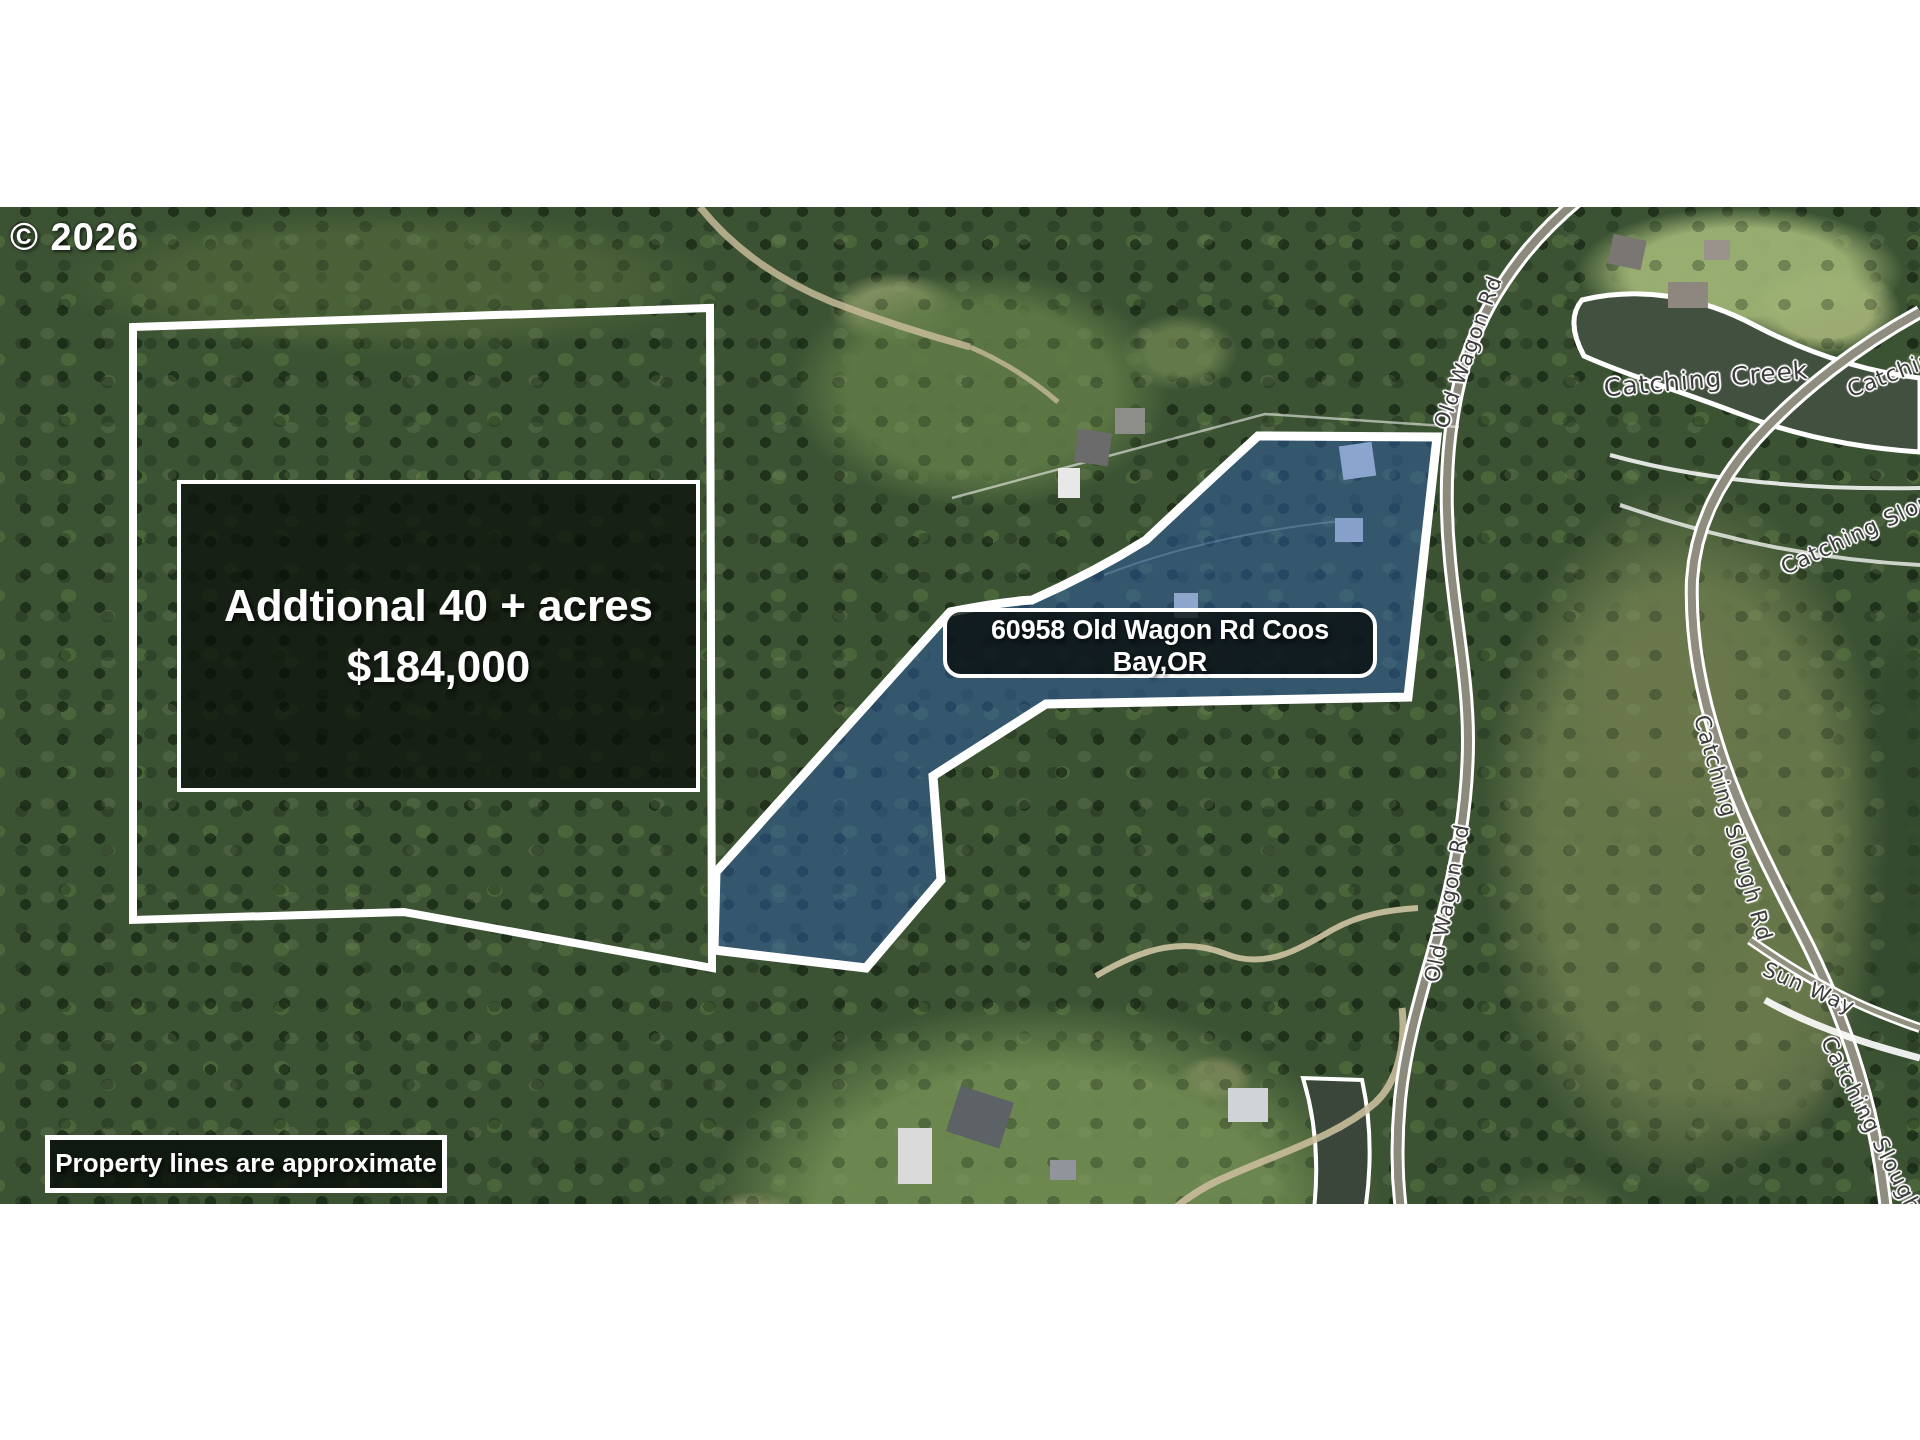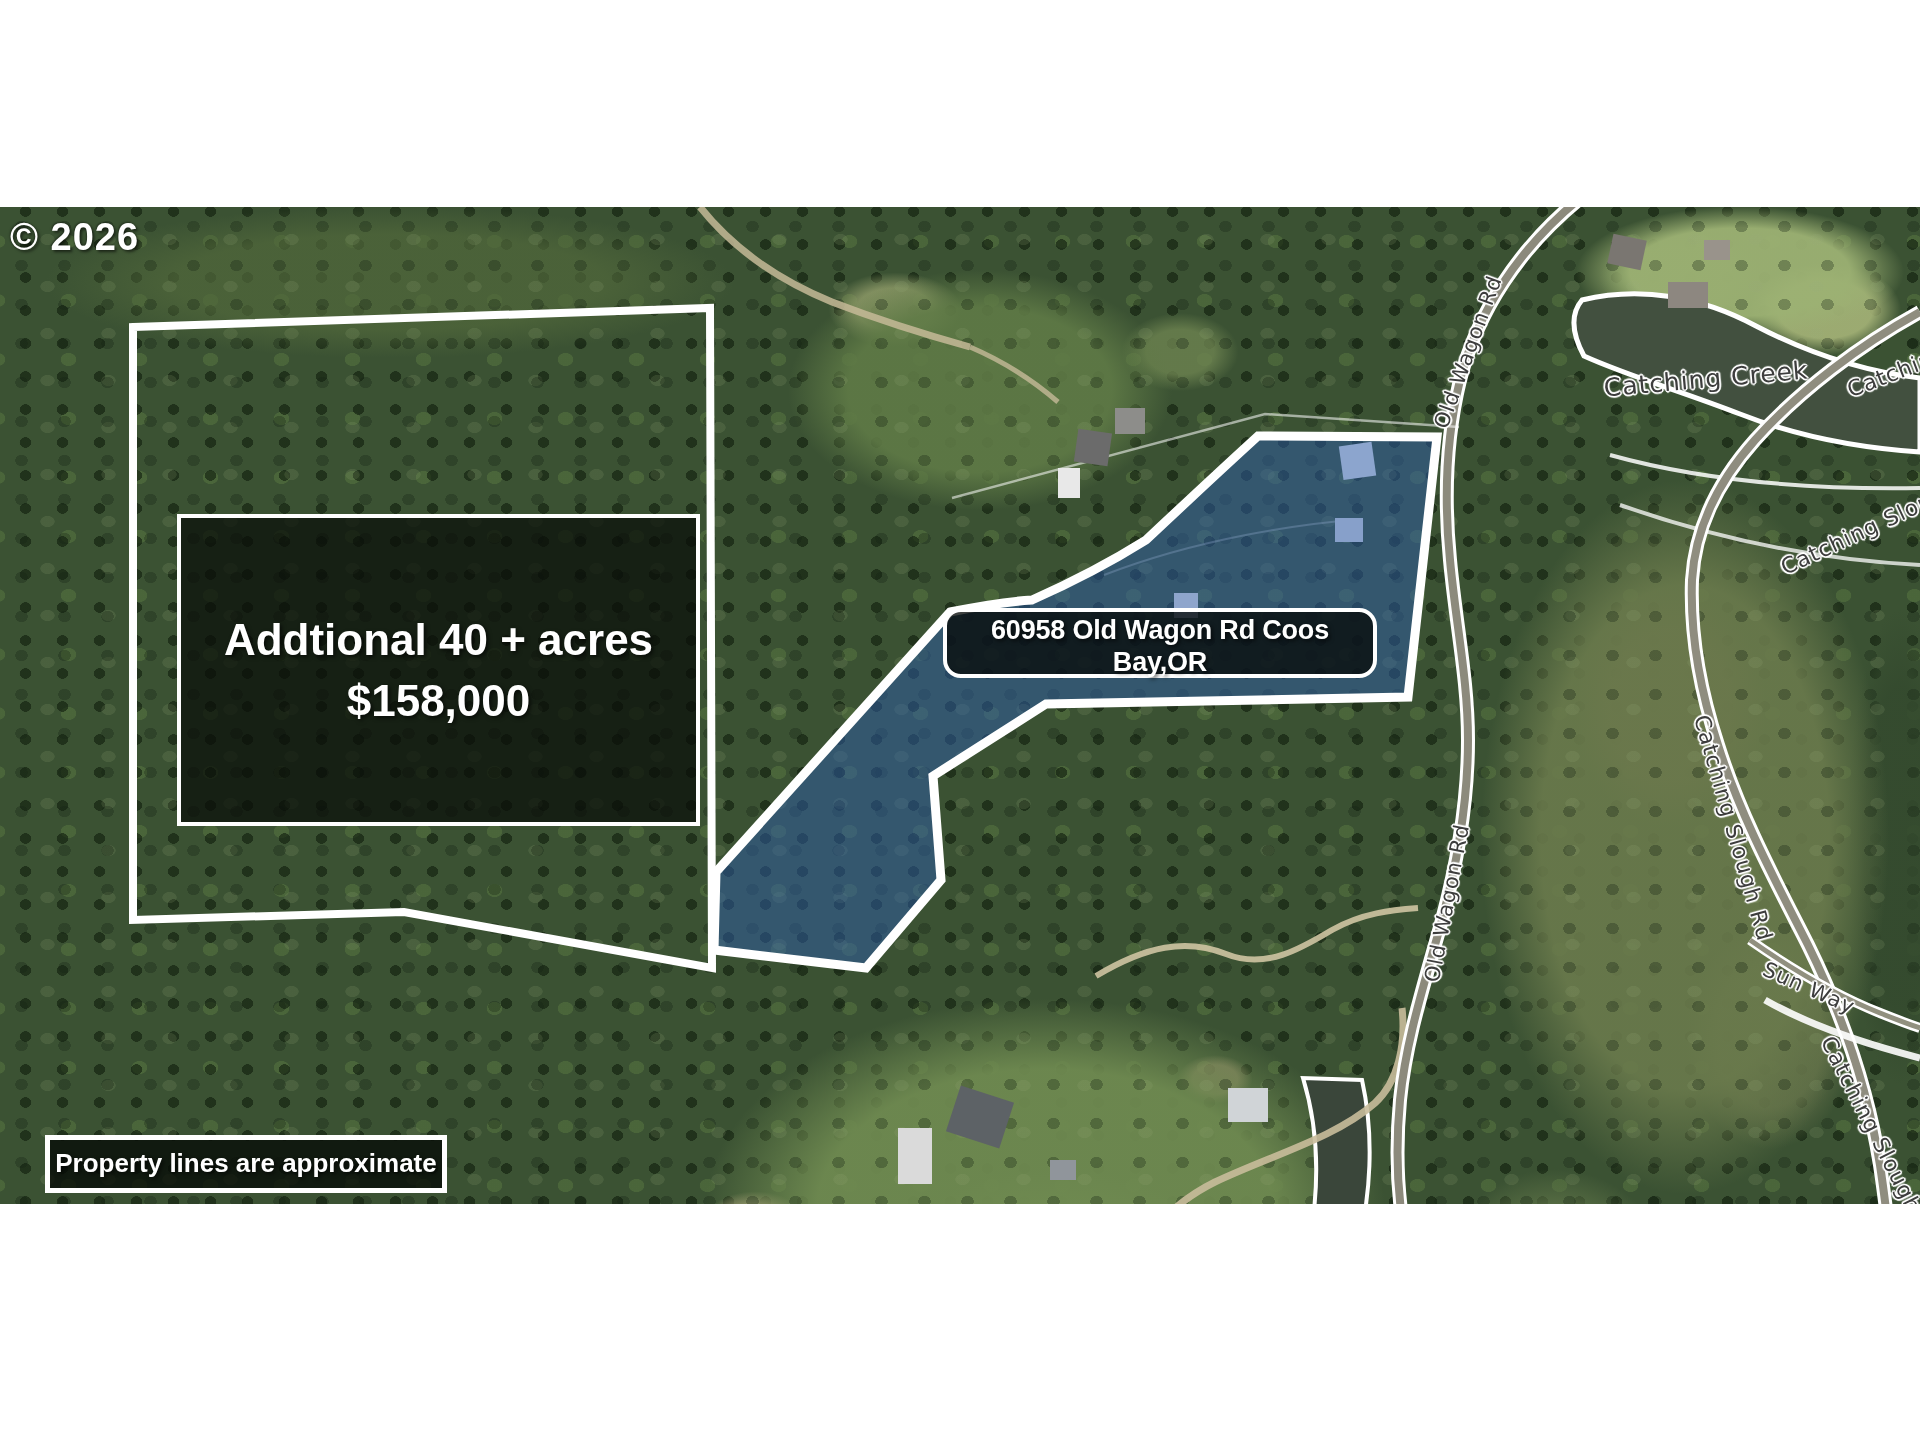--- a/index.html
+++ b/index.html
@@ -60,21 +60,21 @@
 
   
   .ov{position:absolute;z-index:4;}
   #copyright{left:10px;top:216px;font-size:38px;font-weight:bold;color:#ffffff;letter-spacing:1px;
     text-shadow:2px 2px 3px rgba(0,0,0,.55), -1px -1px 2px rgba(0,0,0,.35);}
 
   .infobox{box-sizing:border-box;background:rgba(8,12,8,.72);border:4px solid #ffffff;
     color:#ffffff;font-weight:bold;text-align:center;
     text-shadow:2px 2px 4px rgba(0,0,0,.65);}
   #infoBox{left:177px;top:480px;width:523px;height:312px;display:flex;flex-direction:column;
-    justify-content:center;font-size:44px;line-height:61px;margin-top:34px;}
+    justify-content:center;font-size:44px;line-height:61px;}
   #addrBox{left:943px;top:608px;width:434px;height:70px;background:rgba(8,12,10,.78);
     font-size:27px;line-height:32px;padding-top:2px;letter-spacing:-0.2px;border-radius:18px;}
   #discBox{left:45px;top:1135px;width:402px;height:58px;background:rgba(8,12,8,.80);
     border-width:5px;font-size:26px;line-height:46px;}
 
   
   .rl{position:absolute;z-index:4;font-family:"DejaVu Sans",sans-serif;color:#3d3d3d;
     font-size:21px;letter-spacing:1px;white-space:nowrap;
     text-shadow:-1px -1px 0 #fff,1px -1px 0 #fff,-1px 1px 0 #fff,1px 1px 0 #fff,
                 0 -2px 1px rgba(255,255,255,.85),0 2px 1px rgba(255,255,255,.85),
@@ -155,21 +155,21 @@
     <path d="M 1258,436 L 1437,437 L 1408,697 L 1046,704 L 933,776 L 941,880 L 866,968 L 714,950 L 716,872
          L 950,612 Q 1000,602 1032,600 Q 1095,572 1146,540 Q 1212,478 1258,436 Z" stroke="#ffffff" stroke-width="9" stroke-linejoin="miter" fill="rgba(45,95,175,0.48)"></path>
   </svg>
 
   <div id="topBand"></div>
 
   <div id="copyright" class="ov">© 2026</div>
 
   <div id="infoBox" class="ov infobox">
     <div>Addtional 40 + acres</div>
-    <div>$158,000</div>
+    <div>$184,000</div>
   </div>
 
   <div id="addrBox" class="ov infobox">
     <div>60958 Old Wagon Rd Coos Bay,OR</div>
   </div>
 
   <div id="discBox" class="ov infobox">Property lines are approximate</div>
 
   <span id="rlOwrTop" class="rl">Old Wagon Rd</span>
   <span id="rlOwrBot" class="rl">Old Wagon Rd</span>

